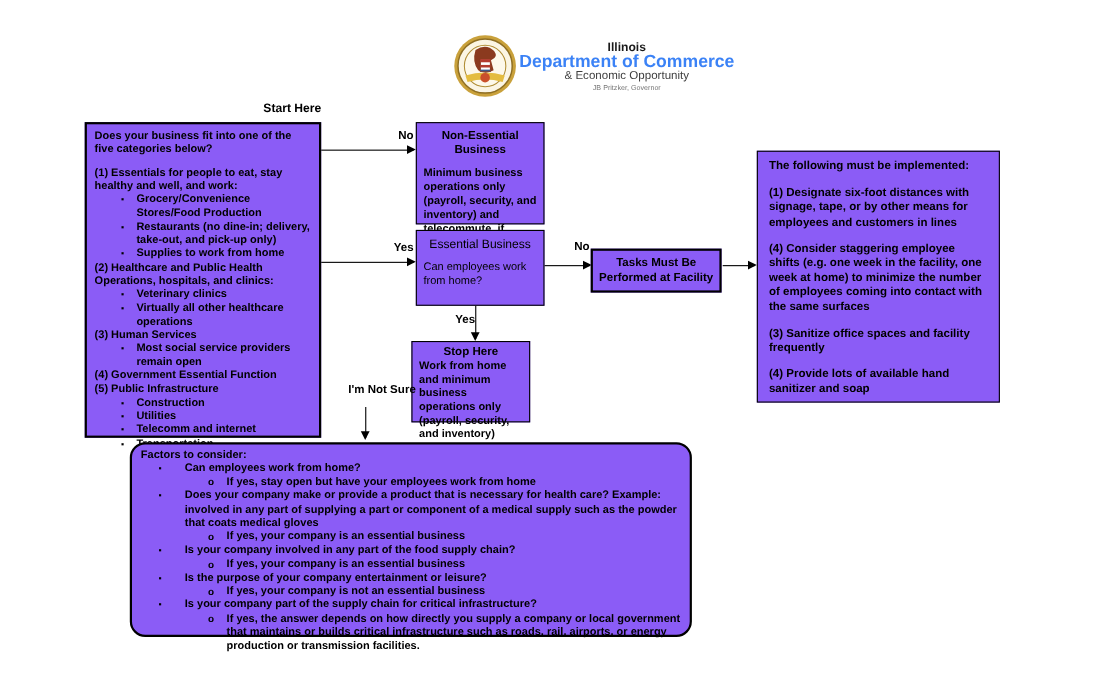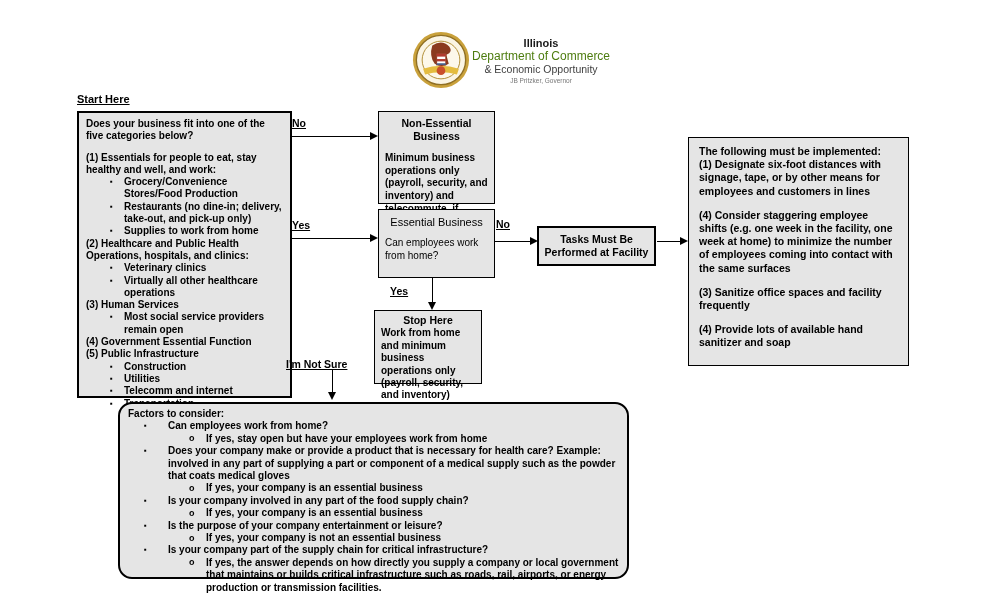--- a/index.html
+++ b/index.html
@@ -1,31 +1,31 @@
 <!DOCTYPE html>
 <html><head>
 <meta charset="utf-8">
 <style>
   * { margin:0; padding:0; box-sizing:border-box; }
   html,body { background:#fff; }
   body { font-family:"Liberation Sans", sans-serif; }
   #canvas { position:relative; width:1008px; height:612px; background:#ffffff; overflow:hidden; }
 
   .abs { position:absolute;text-align:center; }
-  .box { position:absolute; border:1.6px solid #000; background:#e5e5e5; color:#000; }
+  .box { position:absolute; border:1.6px solid #000; background:#8b5cf6; color:#000; }
 
   
   #header-text div { white-space:nowrap; }
   .h1 { font-size:11px; font-weight:700; line-height:13px; color:#1a1a1a; }
-  .h2 { font-size:12px; font-weight:400; line-height:13px; color:#4d7c0f; }
+  .h2 { font-size:16px; font-weight:700; line-height:13px; color:#3b82f6; }
   .h3 { font-size:10.5px; font-weight:400; line-height:12px; color:#3f3f3f; }
   .h4 { font-size:6.5px; font-weight:400; line-height:8px; color:#777; margin-top:2px; }
 
   
-  .flow-label { position:absolute; font-size:10.5px; font-weight:700; color:#000; text-align:left;text-decoration:underline; }
+  .flow-label { position:absolute; font-size:10.5px; font-weight:700; color:#000; text-align:right; }
 
   
   .arrow-h { position:absolute; height:0; border-top:1.6px solid #000; }
   .arrow-h::after { content:""; position:absolute; right:-2px; top:-5px;
     border-left:8px solid #000; border-top:4px solid transparent; border-bottom:4px solid transparent; }
   .arrow-v { position:absolute; width:0; border-left:1.6px solid #000; }
   .arrow-v::after { content:""; position:absolute; bottom:-2px; left:-5px;
     border-top:8px solid #000; border-left:4px solid transparent; border-right:4px solid transparent; }
 
   
@@ -38,21 +38,21 @@
   #non-essential-box { font-size:10px; font-weight:700; line-height:12.6px; padding:5px 6px; }
   #non-essential-box .ttl { font-size:10.5px; text-align:center; margin-bottom:10px; }
   #essential-box { font-size:10px; font-weight:400; line-height:12.4px; padding:6px 6px; }
   #essential-box .ttl { font-size:11px; text-align:center; margin-bottom:9px; }
   #tasks-box { border-width:2px; font-size:10.5px; font-weight:700; line-height:13px; text-align:center; padding-top:5px; }
   #stop-box { font-size:10px; font-weight:700; line-height:12.4px; padding:3px 6px; }
   #stop-box .ttl { font-size:10.5px; text-align:center; margin-bottom:1px; }
 
   
   #implement-box { font-size:10.5px; font-weight:700; line-height:13.2px; padding:7px 10px; }
-  #implement-box .ttl { }
+  #implement-box .ttl { margin-bottom:11px; }
   #implement-box p { margin-bottom:11px; }
 
   
   #factors-box { border-width:2px; font-size:10px; font-weight:700; line-height:12.4px; padding:4px 8px; }
   .f1 { position:relative; padding-left:40px; }
   .f1::before { content:"▪"; position:absolute; left:16px; top:0; font-size:8px; }
   .f2 { position:relative; padding-left:78px; }
   .f2::before { content:"o"; position:absolute; left:61px; top:-0.5px; font-size:9px; font-weight:700; }
 </style>
 </head>
@@ -137,21 +137,21 @@
   </div>
 
   <div class="flow-label" style="left:390px; top:285px; width:42px;">Yes</div>
   <div class="arrow-v" style="left:432px; top:278px; height:30px;"></div>
 
   <div id="stop-box" class="box" style="left:374px; top:310px; width:108px; height:74px;">
     <div class="ttl">Stop Here</div>
     <div>Work from home and minimum business operations only (payroll, security, and inventory)</div>
   </div>
 
-  <div class="flow-label" style="left:286px; top:358px; width:92px;">I'm Not Sure</div>
+  <div class="flow-label" style="left:286px; top:348px; width:92px;">I'm Not Sure</div>
   <div class="arrow-v" style="left:332px; top:370px; height:28px;"></div>
 
   <div id="factors-box" class="box" style="left:118px; top:402px; width:511px; height:177px;border-radius:14px;">
     <div>Factors to consider:</div>
     <div class="f1">Can employees work from home?</div>
     <div class="f2">If yes, stay open but have your employees work from home</div>
     <div class="f1">Does your company make or provide a product that is necessary for health care? Example: involved in any part of supplying a part or component of a medical supply such as the powder that coats medical gloves</div>
     <div class="f2">If yes, your company is an essential business</div>
     <div class="f1">Is your company involved in any part of the food supply chain?</div>
     <div class="f2">If yes, your company is an essential business</div>

